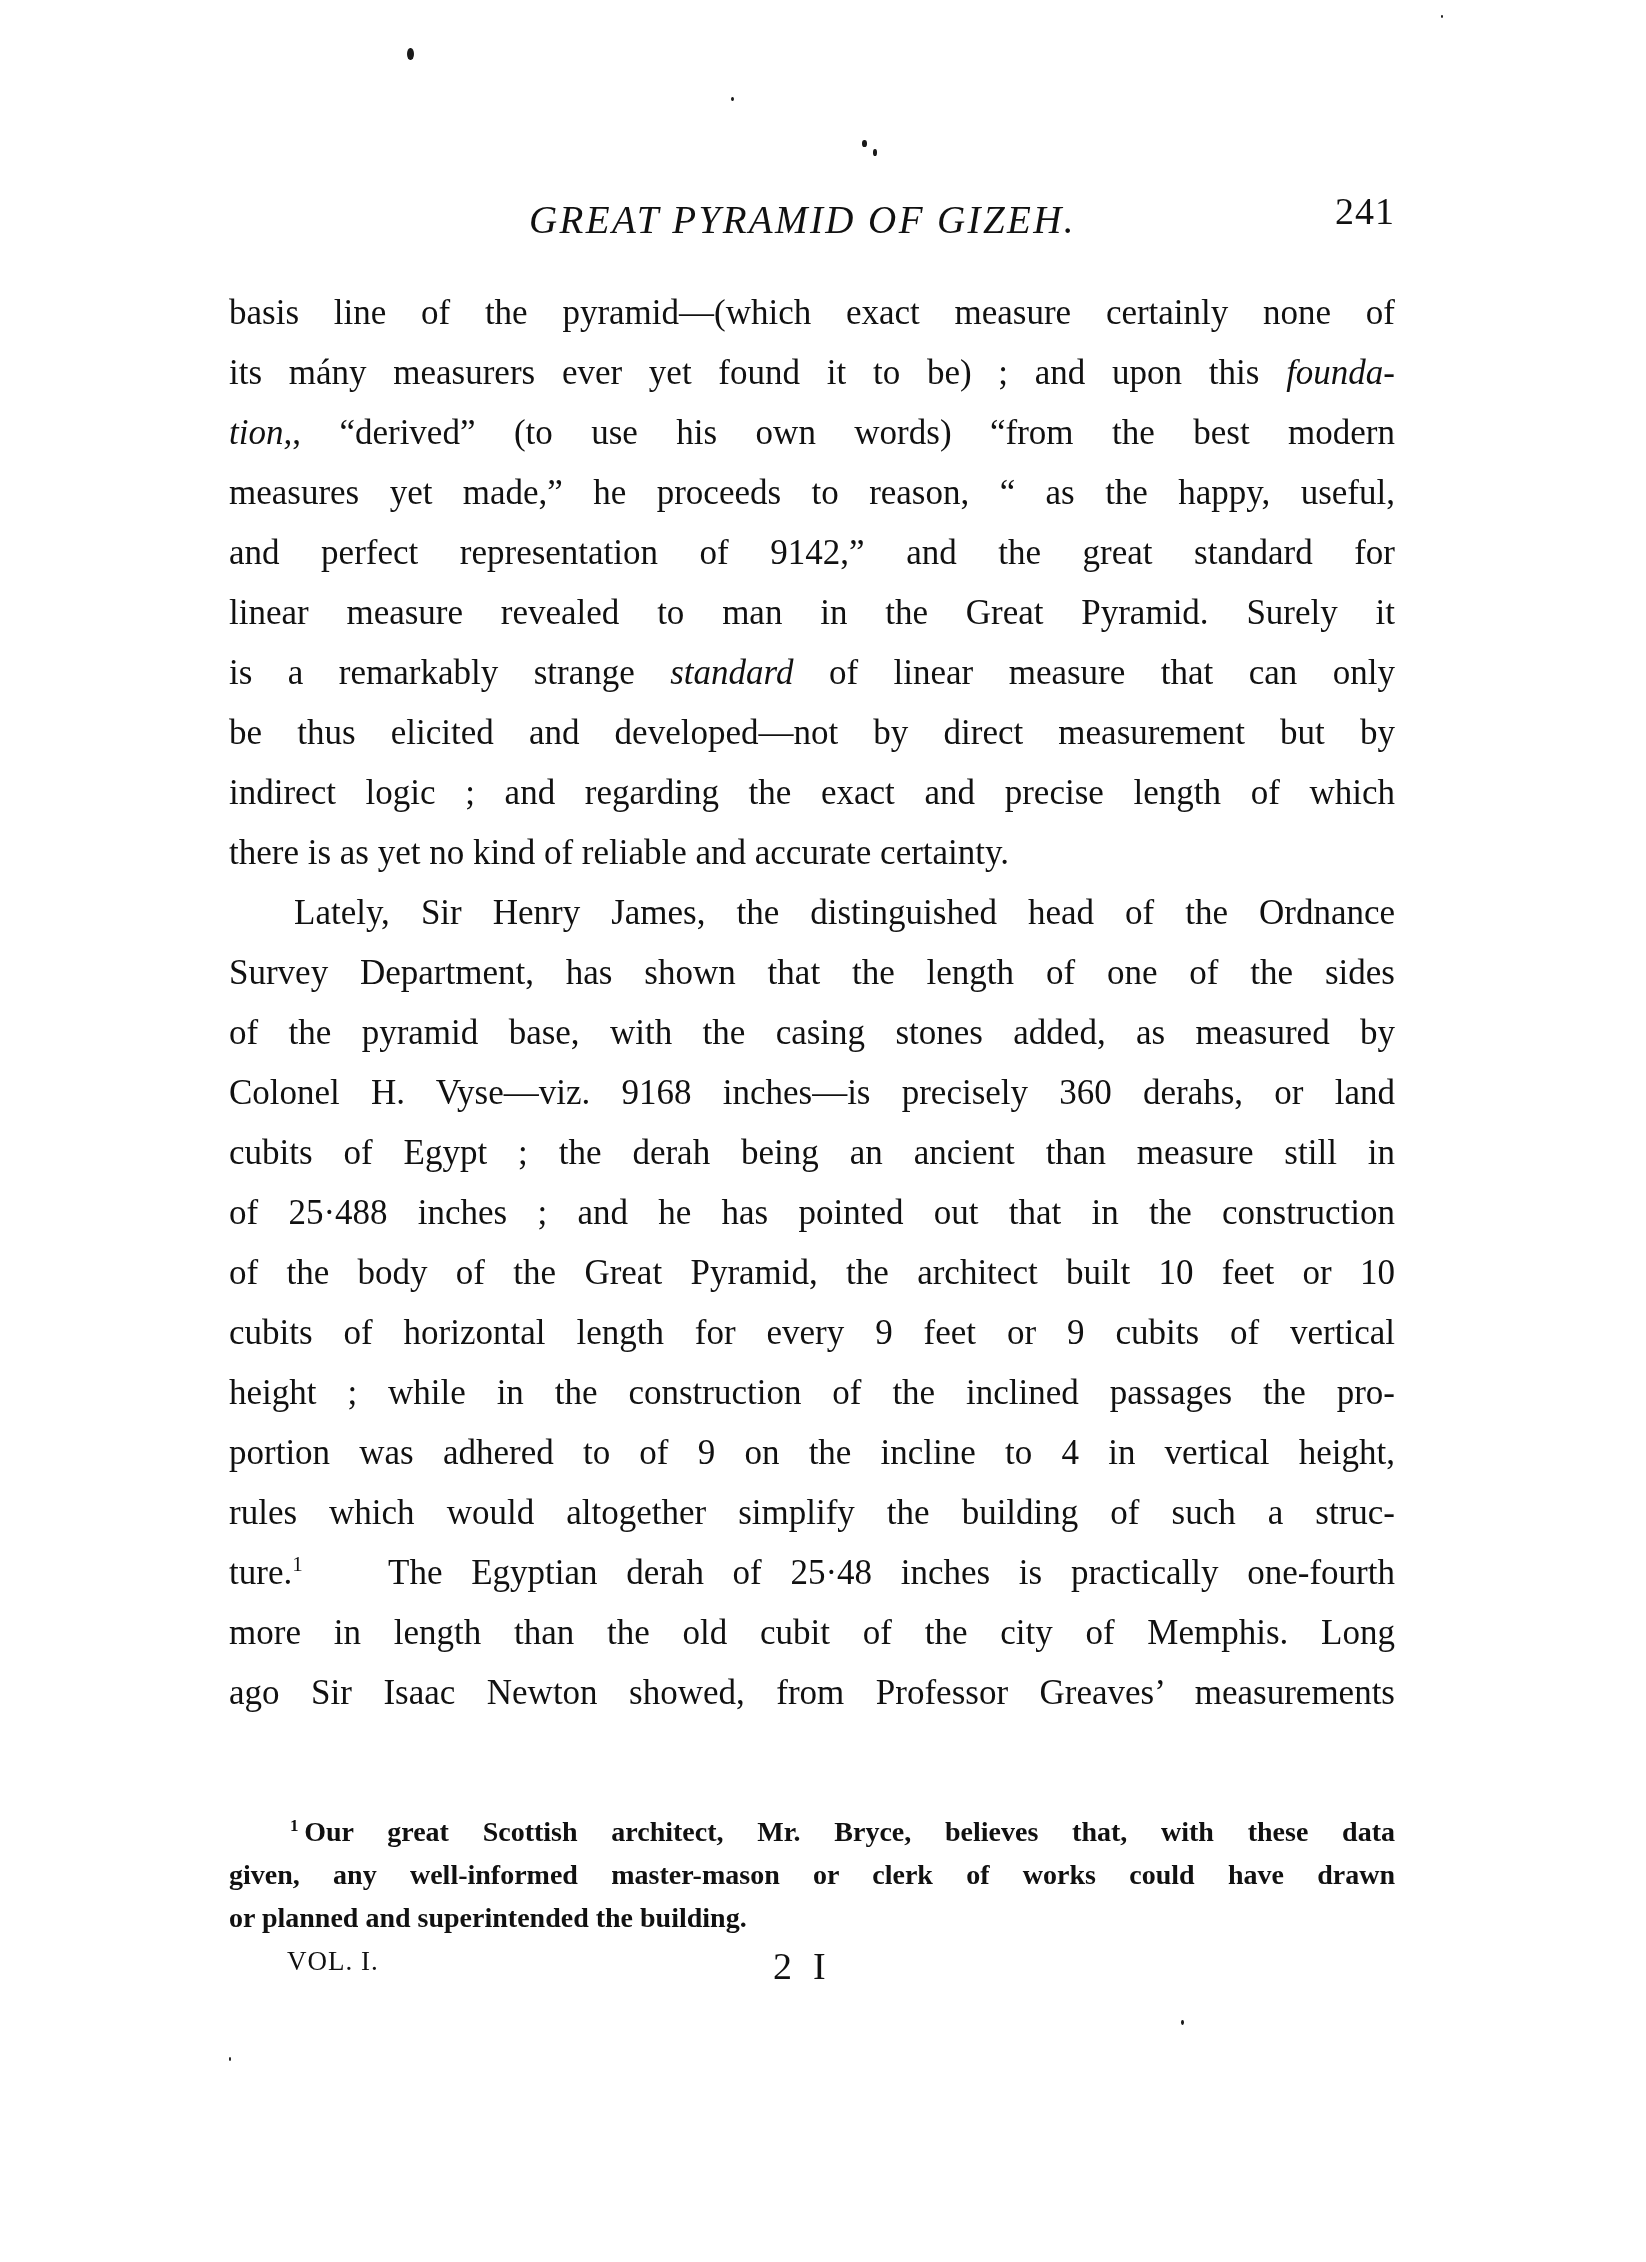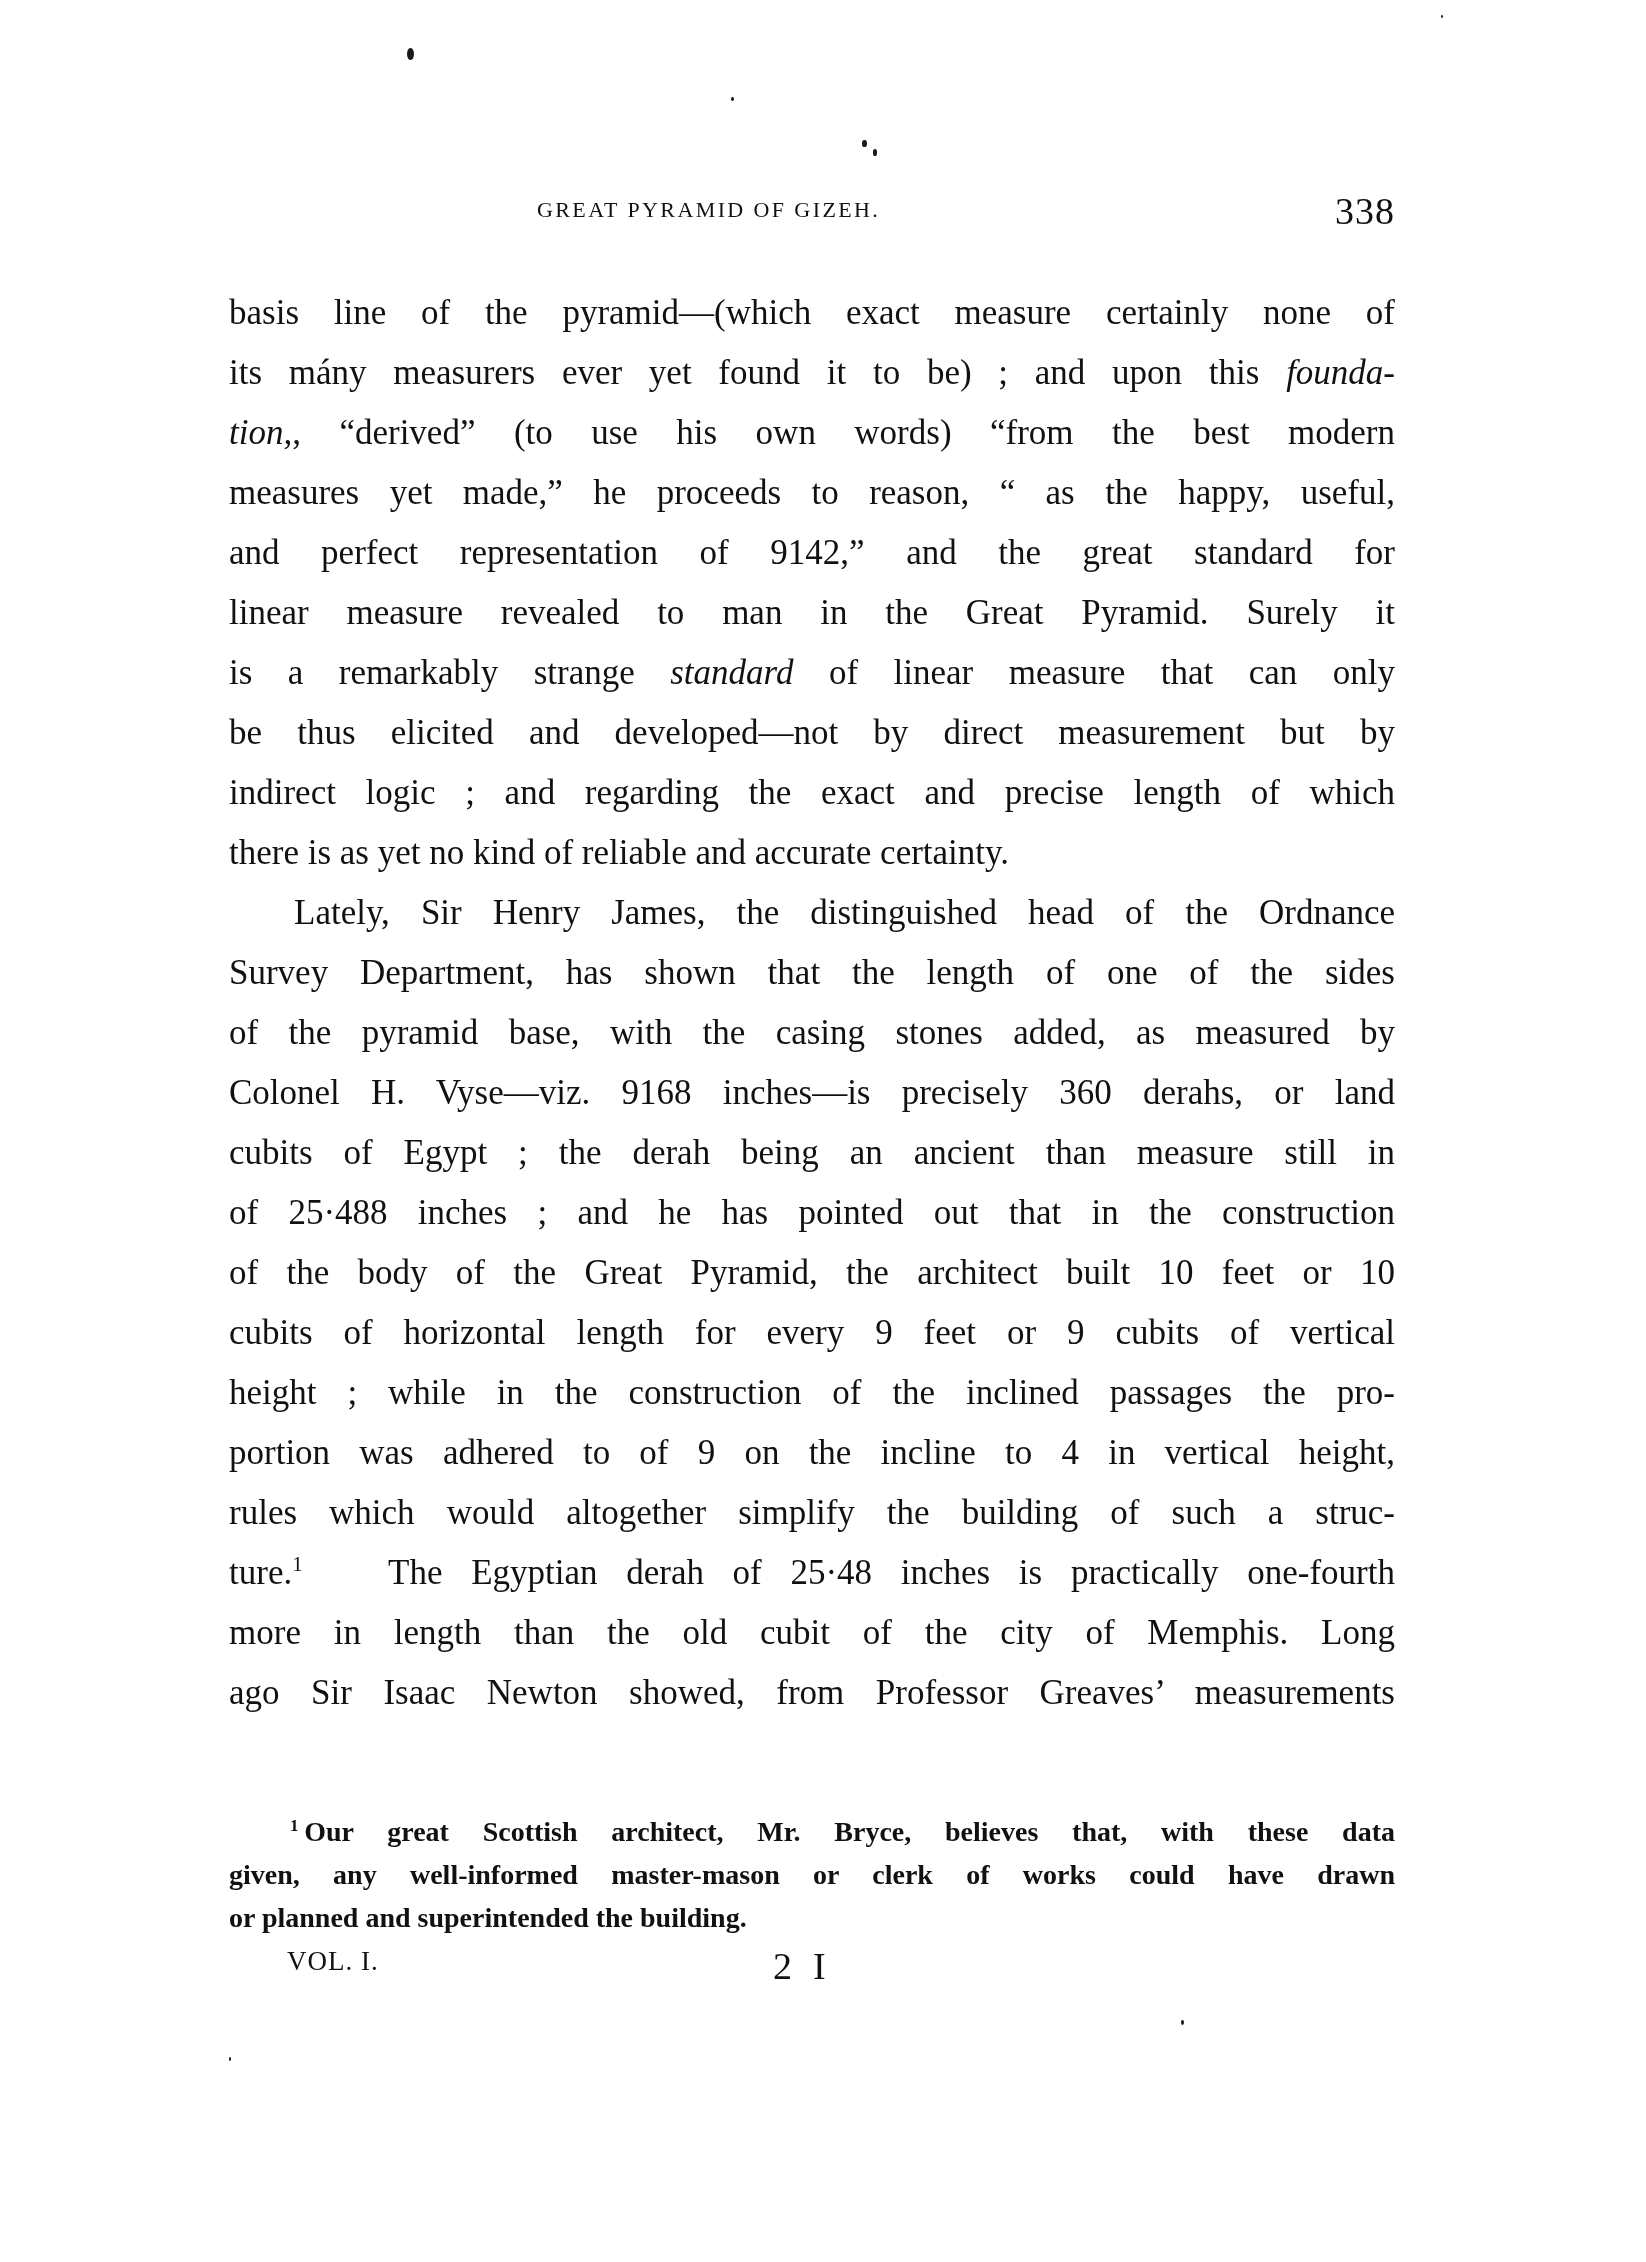--- a/index.html
+++ b/index.html
@@ -22,26 +22,27 @@
     }
     .running-head {
       position: absolute;
       left: 229px;
       top: 189px;
       width: 1166px;
       height: 48px;
     }
     .running-title {
       position: absolute;
-      left: 308px;
+      left: 300px;
       top: 7.6px;
-      font-size: 22px;
+      font-size: 39px;
       letter-spacing: 2.4px;
       text-transform: uppercase;
       white-space: nowrap;
+      font-style: italic;
     }
     .page-number {
       position: absolute;
       right: 0;
       top: 0;
       font-size: 38px;
       letter-spacing: 1px;
     }
     .body-text {
       position: absolute;
@@ -130,21 +131,21 @@
 <div class="speck" style="left:407px;top:48px;width:6.7px;height:12.4px;"></div>
 <div class="speck" style="left:731px;top:97px;width:2.9px;height:3.8px;"></div>
 <div class="speck" style="left:862px;top:140px;width:4.8px;height:6.7px;"></div>
 <div class="speck" style="left:873px;top:149px;width:3.8px;height:6.7px;"></div>
 <div class="speck" style="left:1441px;top:15.3px;width:1.9px;height:2.9px;"></div>
 <div class="speck" style="left:1181px;top:2020px;width:2.9px;height:4.8px;"></div>
 <div class="speck" style="left:229px;top:2057px;width:1.9px;height:3.8px;"></div>
 
 <header class="running-head">
   <span class="running-title">GREAT PYRAMID OF GIZEH.</span>
-  <span class="page-number">338</span>
+  <span class="page-number">241</span>
 </header>
 
 <main class="body-text">
   <div class="line"><span>basis line of the pyramid—(which exact measure certainly none of</span></div>
   <div class="line"><span>its mány measurers ever yet found it to be) ; and upon this</span> <em>founda-</em></div>
   <div class="line"><em>tion,</em><span>, “derived” (to use his own words) “from the best modern</span></div>
   <div class="line"><span>measures yet made,” he proceeds to reason, “ as the happy, useful,</span></div>
   <div class="line"><span>and perfect representation of 9142,” and the great standard for</span></div>
   <div class="line"><span>linear measure revealed to man in the Great Pyramid.   Surely it</span></div>
   <div class="line"><span>is a remarkably strange</span> <em>standard</em> <span>of linear measure that can only</span></div>

